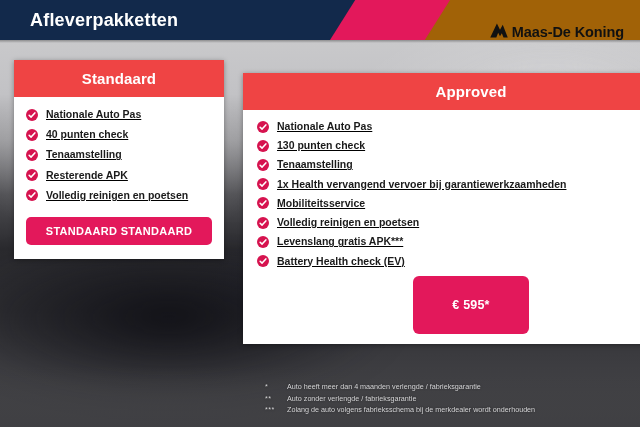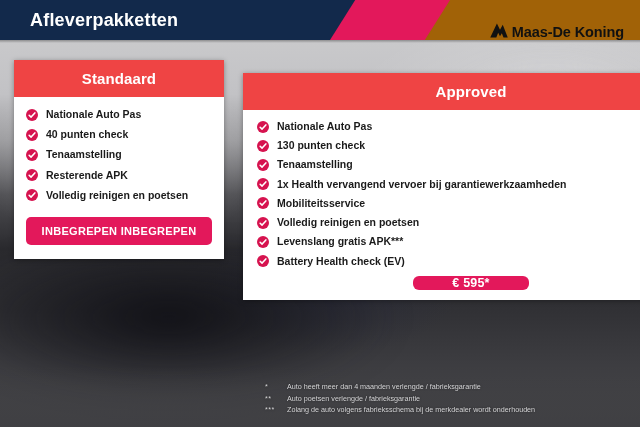--- a/index.html
+++ b/index.html
@@ -136,20 +136,21 @@
     padding: 10px 12px 14px 12px;
   }
   .card-approved .card-body {
     padding: 9px 14px 10px 14px;
   }
 
   ul.feature-list {
     list-style: none;
     margin: 0;
     padding: 0;
+    text-decoration: underline;
   }
   ul.feature-list li {
     position: relative;
     padding-left: 20px;
     margin-bottom: 5px;
     font-size: 10.5px;
     font-weight: bold;
     color: #1a1a1a;
     line-height: 1.45;
   }
@@ -183,21 +184,21 @@
     letter-spacing: 0.3px;
   }
   .price-row {
     display: flex;
     justify-content: center;
     gap: 22px;
     margin-top: 7px;
   }
   .btn-price {
     width: 116px;
-    padding: 0 4px;
+    padding: 22px 4px;
     border-radius: 6px;
     font-size: 12.5px;
     letter-spacing: 0.2px;
   }
 
   
   .footnotes {
     position: absolute;
     left: 265px; top: 381px;
     width: 360px;
@@ -274,21 +275,21 @@
           <span>Resterende APK</span>
         </li>
         <li>
           <svg class="check-icon" viewBox="0 0 16 16">
             <circle cx="8" cy="8" r="8" fill="#d6134f"></circle>
             <path d="M4.2 8.3 L6.8 10.8 L11.8 5.2" stroke="#ffffff" stroke-width="2.1" fill="none" stroke-linecap="round" stroke-linejoin="round"></path>
           </svg>
           <span>Volledig reinigen en poetsen</span>
         </li>
       </ul>
-      <button class="btn btn-standaard">INBEGREPEN INBEGREPEN</button>
+      <button class="btn btn-standaard">STANDAARD STANDAARD</button>
     </div>
   </div>
 
   <div class="card card-approved">
     <div class="card-head">Approved</div>
     <div class="card-body">
       <ul class="feature-list">
         <li>
           <svg class="check-icon" viewBox="0 0 16 16">
             <circle cx="8" cy="8" r="8" fill="#d6134f"></circle>
@@ -352,21 +353,21 @@
     </div>
   </div>
 
   <div class="footnotes">
     <div class="footnote">
       <span class="fn-mark">*</span>
       <span class="fn-text">Auto heeft meer dan 4 maanden verlengde / fabrieksgarantie</span>
     </div>
     <div class="footnote">
       <span class="fn-mark">**</span>
-      <span class="fn-text">Auto poetsen verlengde / fabrieksgarantie</span>
+      <span class="fn-text">Auto zonder verlengde / fabrieksgarantie</span>
     </div>
     <div class="footnote">
       <span class="fn-mark">***</span>
       <span class="fn-text">Zolang de auto volgens fabrieksschema bij de merkdealer wordt onderhouden</span>
     </div>
   </div>
 
 </div>
 
 </body></html>

